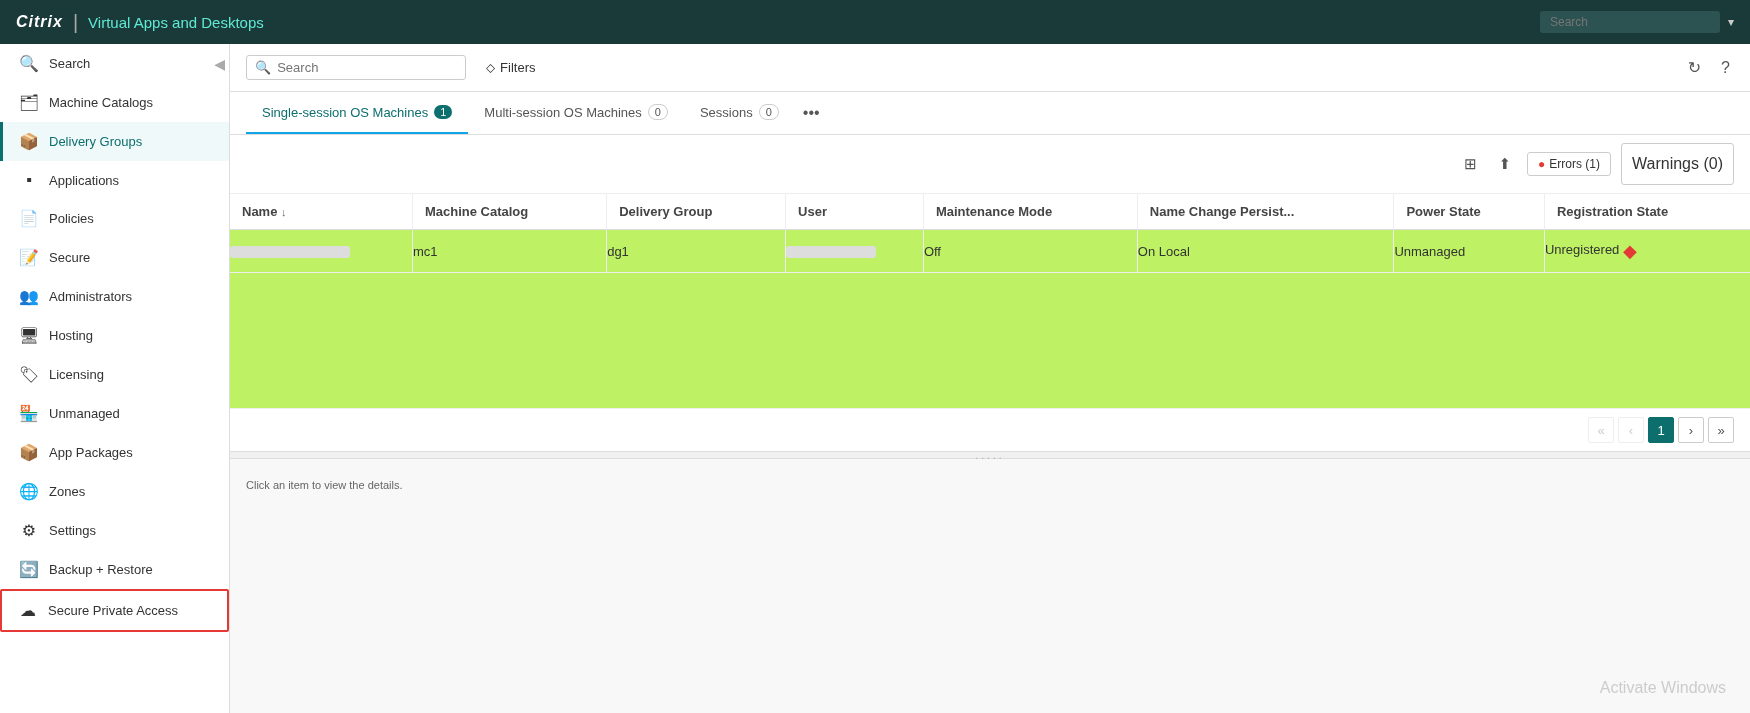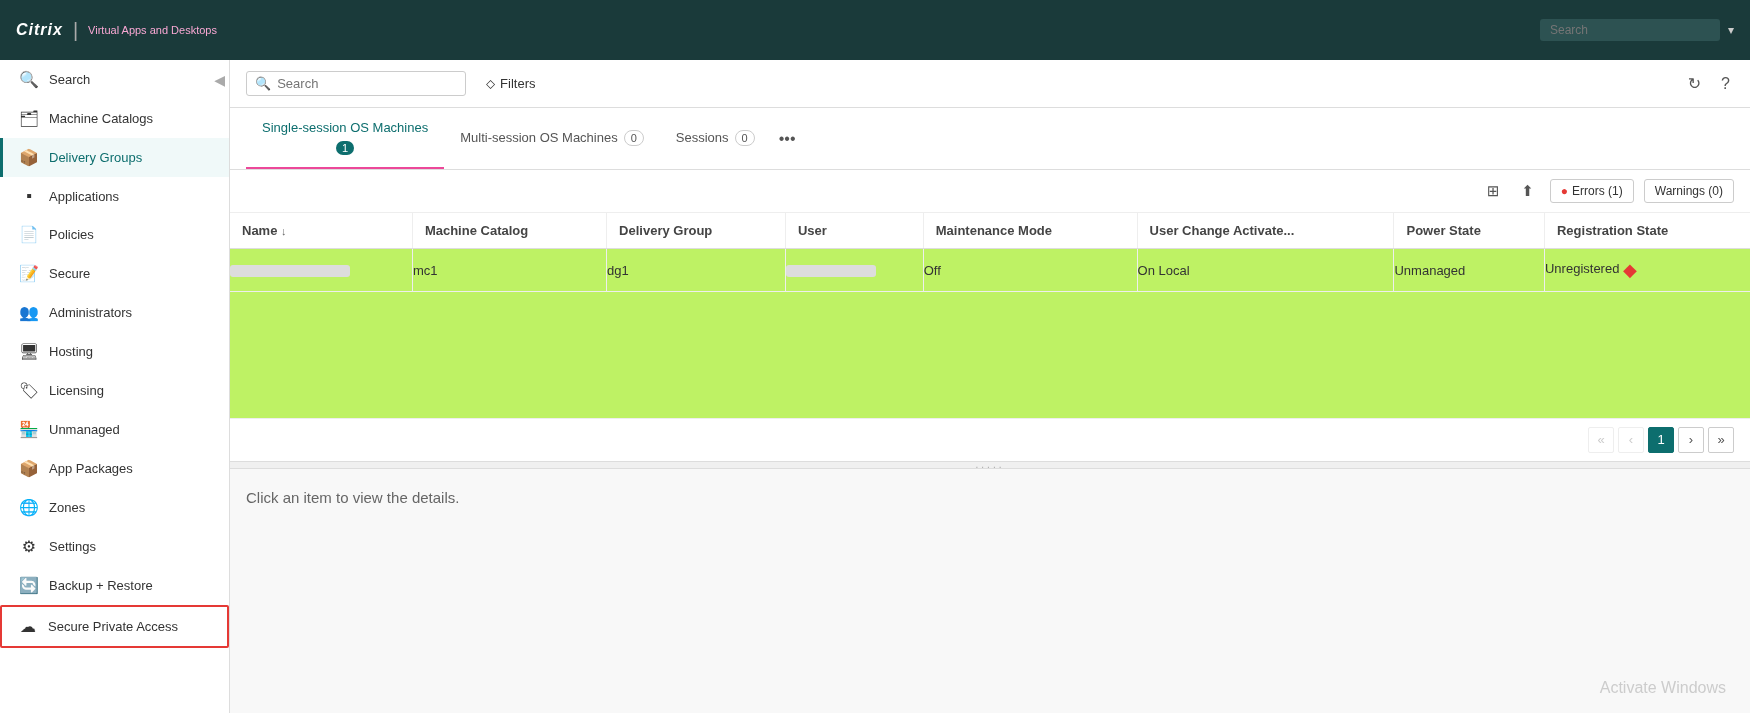--- a/index.html
+++ b/index.html
@@ -1,42 +1,42 @@
 <!DOCTYPE html>
 <html><head>
   <meta charset="utf-8">
   <style>
     * { box-sizing: border-box; margin: 0; padding: 0; }
     body { font-family: 'Segoe UI', Arial, sans-serif; font-size: 13px; background: #f0f0f0; display: flex; flex-direction: column; height: 713px; overflow: hidden; }
 
     
     .topbar {
       background: #1a3a3a;
-      height: 60px;
+      height: 44px;
       display: flex;
       align-items: center;
       padding: 18px 16px;
       flex-shrink: 0;
     }
     .topbar-logo {
       color: #fff;
       font-size: 18px;
       font-weight: bold;
       display: flex;
       align-items: center;
       gap: 10px;
     }
     .topbar-logo .divider {
       color: #aaa;
       font-weight: 300;
       font-size: 20px;
     }
     .topbar-title {
-      color: #f9a8d4;
-      font-size: 11px;
+      color: #5eead4;
+      font-size: 15px;
       font-weight: 400;
     }
     .topbar-right {
       margin-left: auto;
       display: flex;
       align-items: center;
       gap: 8px;
     }
     .topbar-search-input {
       background: #2d5252;
@@ -183,23 +183,22 @@
       gap: 6px;
       padding: 12px 16px;
       cursor: pointer;
       color: #555;
       border-bottom: 2px solid transparent;
       font-size: 13px;
       white-space: nowrap;
     }
     .tab.active {
       color: #0d6e6e;
-      border-bottom: 2px solid #ec4899;
+      border-bottom: 2px solid #0ea5e9;
       font-weight: 500;
-      flex-direction: column;
     }
     .tab-badge {
       background: #0d6e6e;
       color: #fff;
       border-radius: 10px;
       padding: 1px 6px;
       font-size: 11px;
       min-width: 18px;
       text-align: center;
     }
@@ -248,22 +247,22 @@
       cursor: pointer;
       background: #fff;
       color: #333;
       display: flex;
       align-items: center;
       gap: 4px;
     }
     .warnings-btn {
       border: 1px solid #ccc;
       border-radius: 3px;
-      padding: 4px 10px;
-      font-size: 12px;
+      padding: 11px 10px;
+      font-size: 16px;
       cursor: pointer;
       background: #fff;
       color: #333;
     }
 
     
     .data-table {
       width: 100%;
       border-collapse: collapse;
       font-size: 13px;
@@ -346,21 +345,21 @@
       align-items: center;
       justify-content: center;
     }
     .resize-dots { color: #aaa; letter-spacing: 3px; font-size: 10px; }
 
     
     .details-panel {
       padding: 20px 16px;
       background: #f8f8f8;
       color: #666;
-      font-size: 15px;
+      font-size: 11px;
       flex: 1;
     }
 
     
     .windows-watermark {
       position: fixed;
       bottom: 16px;
       right: 24px;
       color: #ccc;
       font-size: 16px;
@@ -514,21 +513,21 @@
             <th>
               <span>Delivery Group</span>
             </th>
             <th>
               <span>User</span>
             </th>
             <th>
               <span>Maintenance Mode</span>
             </th>
             <th>
-              <span>User Change Activate...</span>
+              <span>Name Change Persist...</span>
             </th>
             <th>
               <span>Power State</span>
             </th>
             <th>
               <span>Registration State</span>
             </th>
           </tr>
         </thead>
         <tbody>

